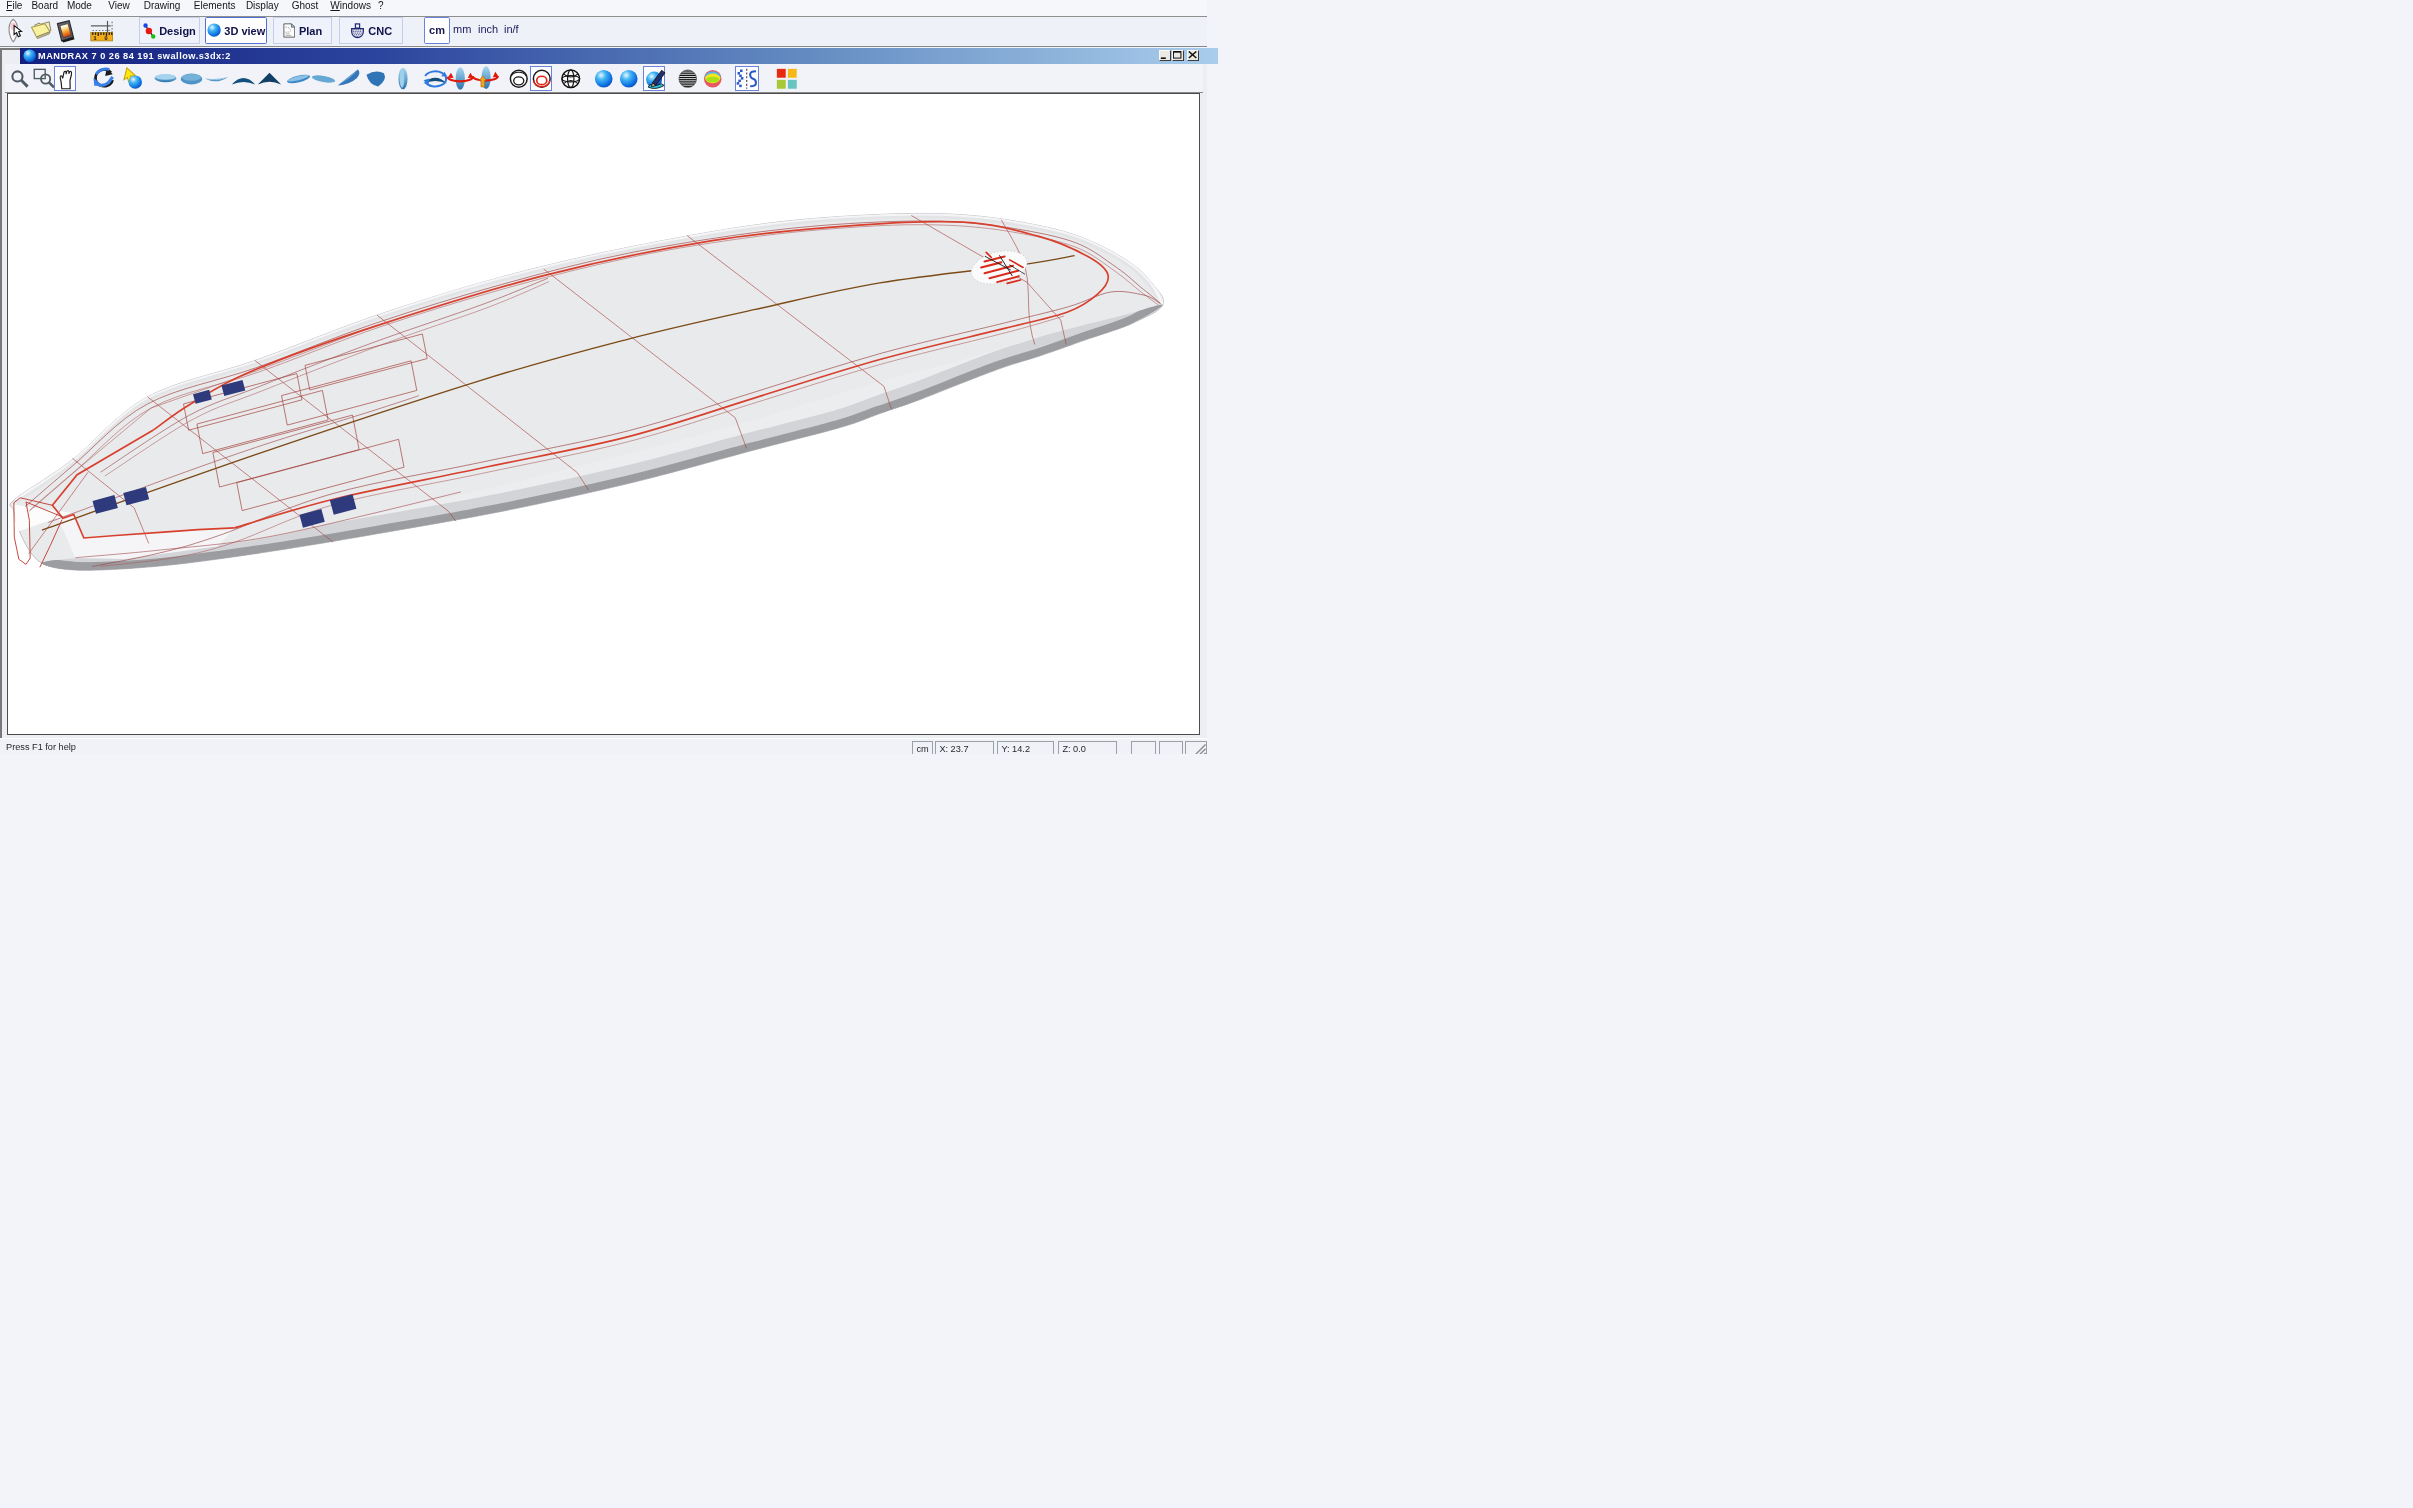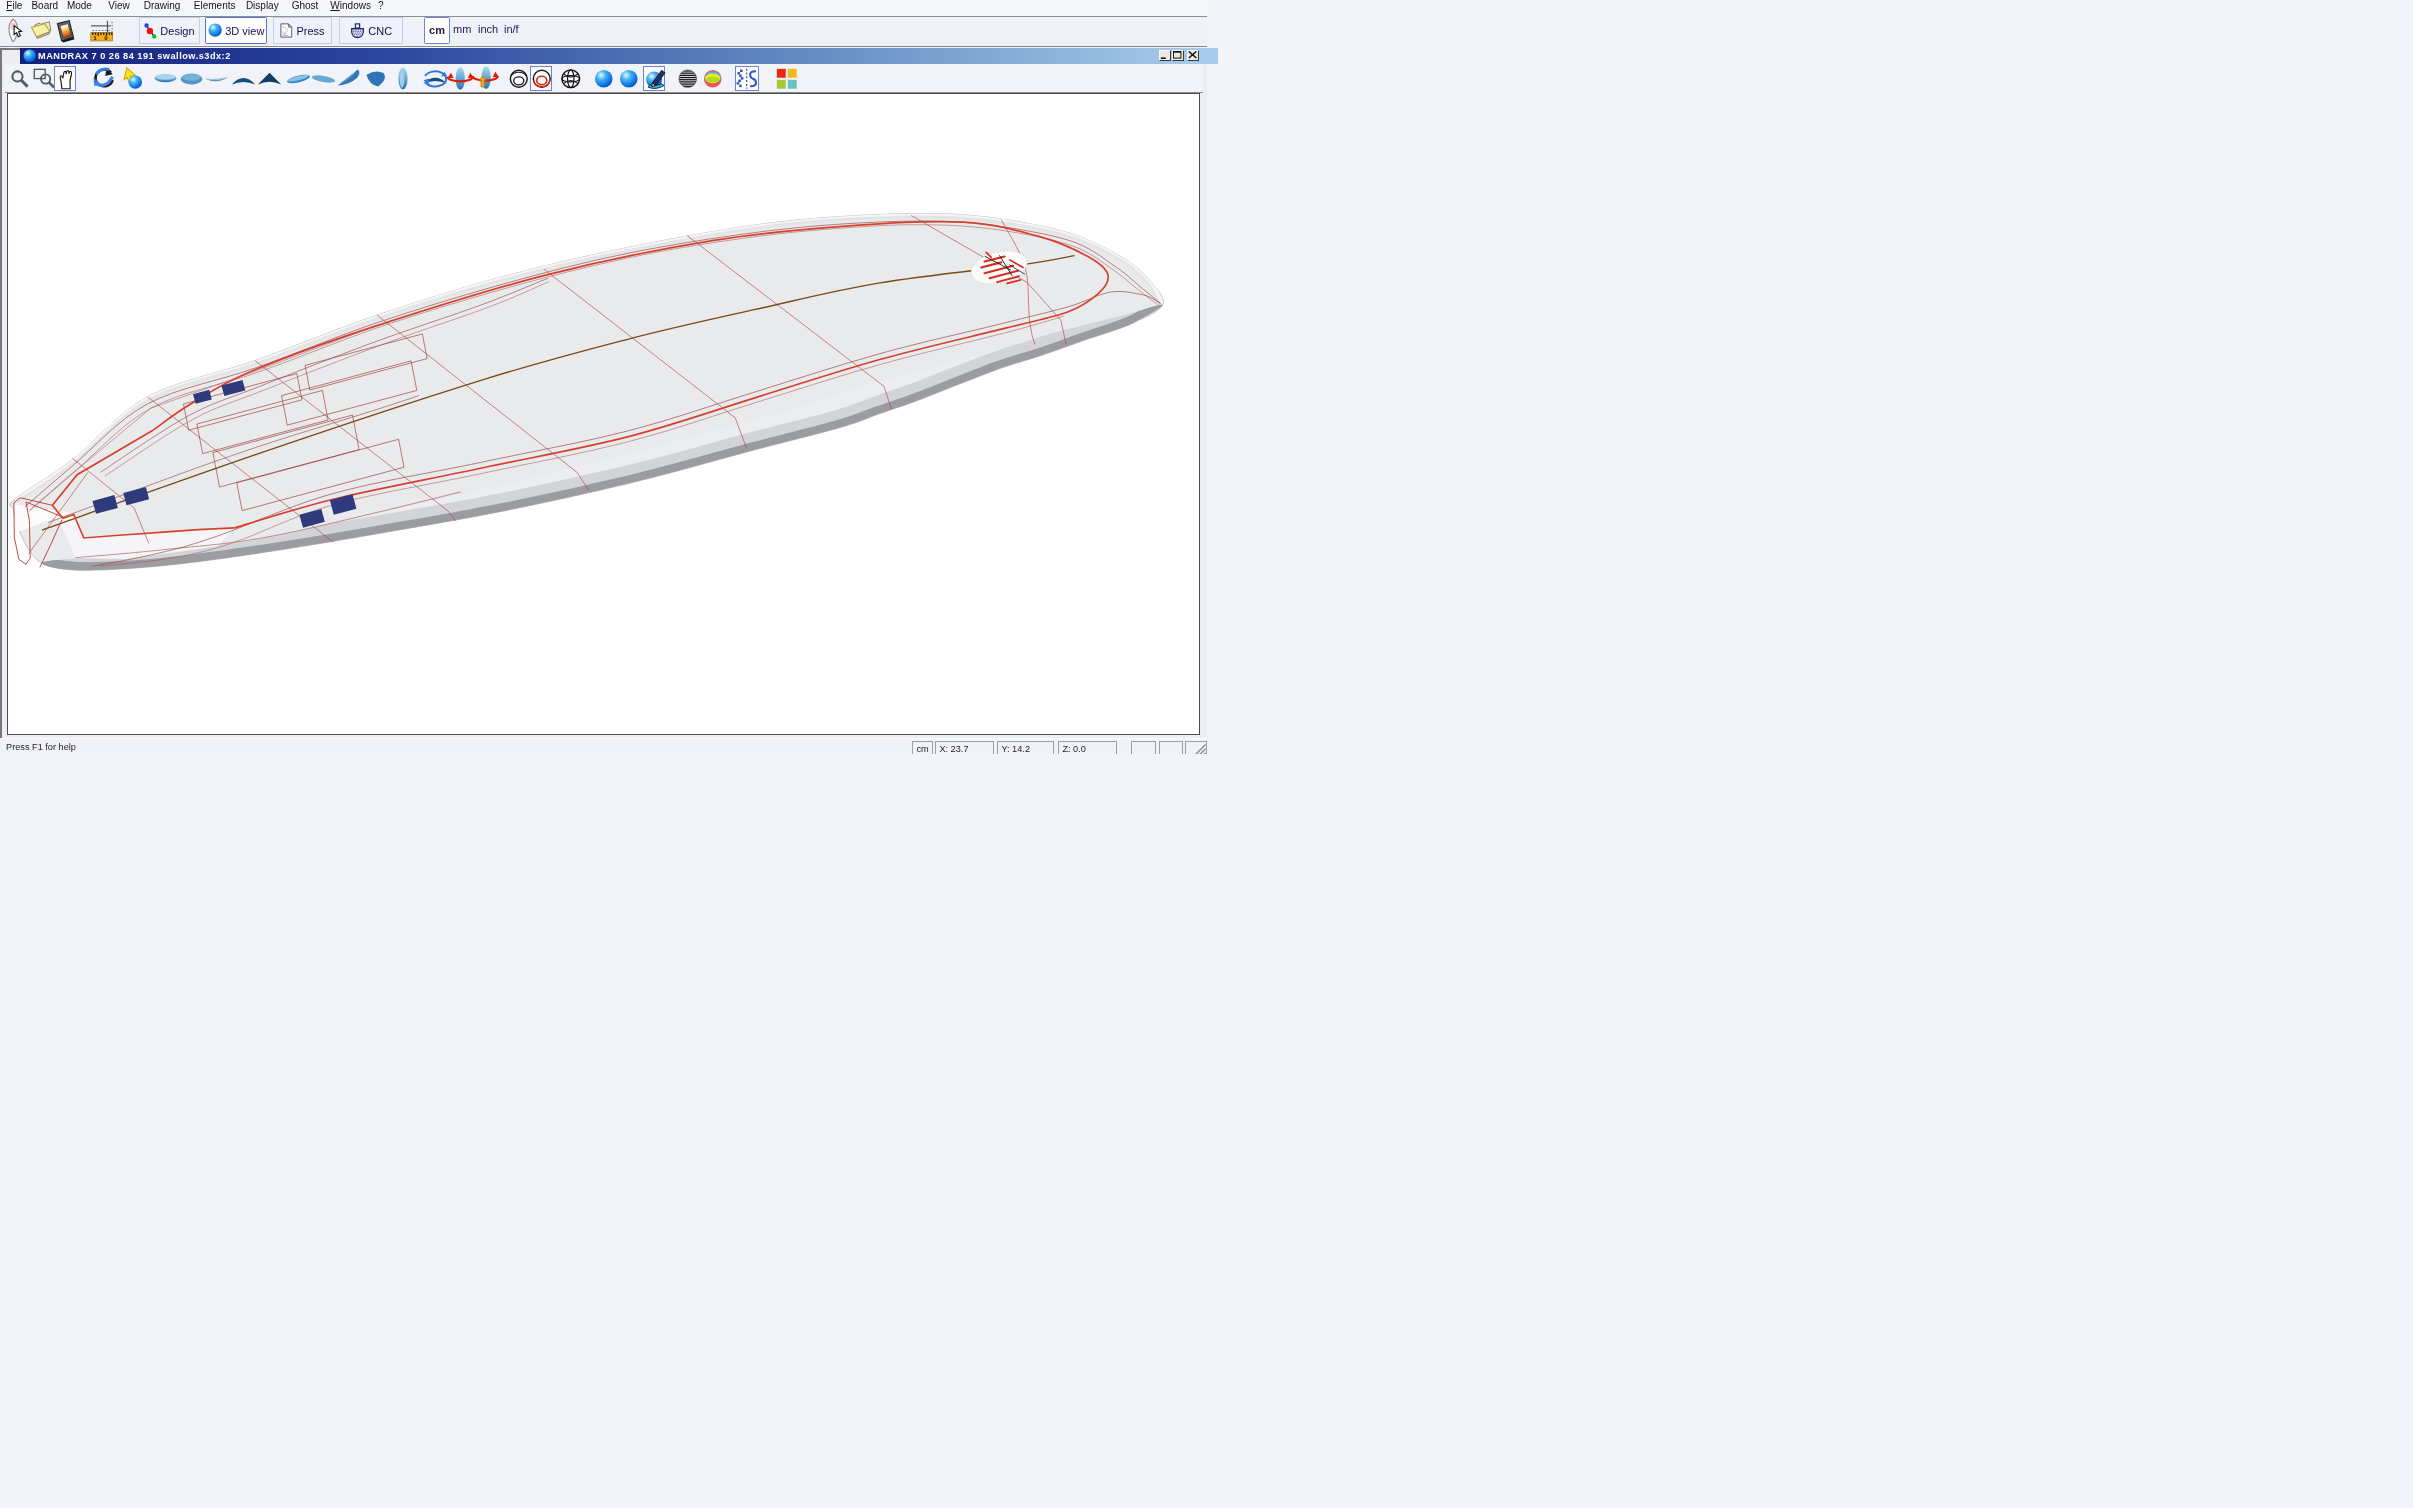--- a/index.html
+++ b/index.html
@@ -1,20 +1,20 @@
 <!DOCTYPE html>
 <html style="font-size:13.4px"><head>
 <meta charset="utf-8">
 <style>
 * { margin:0; padding:0; box-sizing:border-box; }
 html,body { width:1207px; height:754px; overflow:hidden; background:#f2f4f9; font-family:"Liberation Sans", sans-serif; }
 #menubar { position:absolute; left:0; top:0; width:1207px; height:17px; background:#f6f7fb; border-bottom:0.8px solid #8f8f8f; font-size:10px; color:#15151a; }
 #menubar span { display:inline-block; margin-top:0; }
 #toolbar { position:absolute; left:0; top:17px; width:1207px; height:30px; background:#eef1f8; border-bottom:0.8px solid #898989; }
-.tbtn { position:absolute; top:17px; height:27px; background:#eff2fa; border:0.8px solid #c4cde9; border-radius:0.8px; font-size:11px; color:#10104a; display:flex; align-items:center; justify-content:center; gap:3.4px; }
+.tbtn { position:absolute; top:17px; height:27px; background:#eff2fa; border:0.8px solid #c4cde9; border-radius:0.8px; font-size:11px; color:#10104a; display:flex; align-items:center; justify-content:center; gap:3.4px;font-weight:bold; }
 .tbtn.sel { background:#ffffff; border:1.7px solid #5272d2; border-radius:1.7px; }
 .ticon { position:absolute; top:20px; }
 #unitcm { position:absolute; left:424px; top:17px; width:26px; height:27px; background:#fff; border:1.7px solid #6c83da; border-radius:1.7px; font-size:11px; font-weight:bold; color:#1a1a50; text-align:center; padding-top:5.9px; }
 .unit { position:absolute; top:23px; font-size:11px; color:#202060; }
 #mdi { position:absolute; left:0; top:48px; width:1207px; height:690px; border-left:2.5px solid #787878; border-top:2.1px solid #787878; background:#eceef3; }
 #titlebar { position:absolute; left:20px; top:48px; width:1198px; height:15.5px; background:linear-gradient(to right,#13207e 0%, #2c459e 30%, #6890c4 68%, #a9cdec 100%); display:flex; align-items:center; }
 #titletext { color:#fff; font-weight:bold; font-size:9.2px; letter-spacing:0.5px; }
 #ctoolbar { position:absolute; left:4.6px; top:64px; width:1198px; height:29px; background:#f1f3f8; border-bottom:0.8px solid #8a8a8a; }
 #canvas { position:absolute; left:6.7px; top:93px; width:1193px; height:642px; background:#ffffff; border:0.8px solid #4c4c4c; }
 #statusbar { position:absolute; left:0; top:738px; width:1207px; height:16.3px; background:#f0f2f7; border-top:0.8px solid #fdfdfd; font-size:9.2px; color:#26262b; overflow:hidden; }
@@ -103,21 +103,21 @@
 <div class="tbtn" style="left:273px; width:59px;">
     <svg width="12.6" height="15" viewBox="0 0 15 18">
       <path d="M1,1 L10,1 L14,5 L14,17 L1,17 Z" fill="#fdfdfd" stroke="#555" stroke-width="1.1"></path>
       <path d="M10,1 L10,5 L14,5 Z" fill="#9adef2" stroke="#555" stroke-width="0.9"></path>
       <path d="M3,5 C7,5 9,7 9,9 C9,11 6,11 3,11" fill="none" stroke="#777" stroke-width="0.8" stroke-dasharray="1.5 1.2"></path>
       <g stroke="#888" stroke-width="0.7">
         <line x1="3" y1="13" x2="8" y2="13"></line>
         <line x1="3" y1="15" x2="10" y2="15"></line>
       </g>
     </svg>
-    <span>Press</span>
+    <span>Plan</span>
   </div>
 <div class="tbtn" style="left:339px; width:64px;">
     <svg width="15" height="16" viewBox="0 0 18 19">
       <rect x="6.5" y="1" width="5" height="5" fill="#f4f4ff" stroke="#202a70" stroke-width="1.5"></rect>
       <path d="M2,6.5 L16,6.5 L16,10 A7,7.5 0 0 1 2,10 Z" fill="#e8e8f4" stroke="#202a70" stroke-width="1.5"></path>
       <path d="M3.2,8 L14.8,8 M3.4,10 L14.6,10 M4,12 L14,12 M5,14 L13,14 M6.5,16 L11.5,16" stroke="#202a70" stroke-width="1" stroke-dasharray="1.2 1"></path>
     </svg>
     <span>CNC</span>
   </div>
 <div id="unitcm">cm</div>

